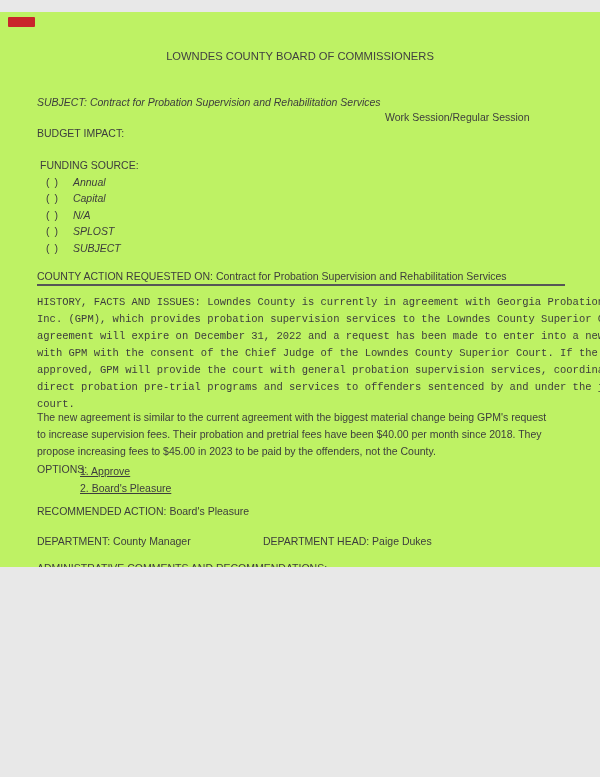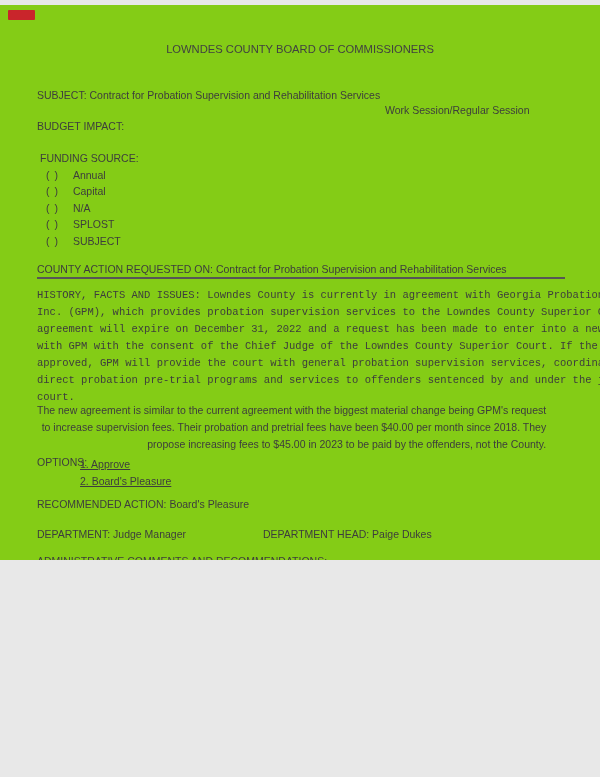--- a/index.html
+++ b/index.html
@@ -1,20 +1,20 @@
 <!DOCTYPE html>
 <html><head>
 <meta charset="utf-8">
 <style>
   html,body{margin:0;padding:0;background:#e8e8e8;}
   .page{
     position:relative;
     width:600px;height:555px;
-    background:#84cc16;
-    margin:5px auto;
+    background:#bef264;
+    margin:12px auto;
     overflow:hidden;
     font-family:"Liberation Sans","DejaVu Sans",sans-serif;
     color:#3d3d3d;
     font-size:10.5px;
     -webkit-font-smoothing:antialiased;
   }
   .abs{position:absolute;}
   .pre{white-space:pre;line-height:17px;}
   .redmark{
     position:absolute;
@@ -33,36 +33,36 @@
     text-underline-offset:2px;
   }
   .rule{
     position:absolute;
     left:37px;top:272px;
     width:528px;height:2px;
     background:#565656;
   }
   .funding-row{position:absolute;left:46px;}
   .funding-row .cb{display:inline-block;width:17px;letter-spacing:1px;}
-  .funding-row .lbl{margin-left:7px;}
+  .funding-row .lbl{margin-left:7px;font-style:italic;}
   .session{position:absolute;left:385px;top:99px;}
 </style>
 </head>
 <body>
 
 <div class="page">
 
   <div class="redmark" style="left:8px;top:5px;"></div>
   <div class="redmark" style="left:8px;top:755px;"></div>
 
   <div class="header">
     <div>LOWNDES COUNTY BOARD OF COMMISSIONERS</div>
   </div>
 
-  <div class="abs" style="left:37px;top:84px;">
+  <div class="abs" style="left:37px;top:84px;font-style:italic;">
     <span>SUBJECT:</span>
     <span>Contract for Probation Supervision and Rehabilitation Services</span>
   </div>
 
   <div class="session">Work Session/Regular Session</div>
 
   <div class="abs" style="left:37px;top:115px;">BUDGET IMPACT:</div>
   <div class="abs" style="left:40px;top:147px;">FUNDING SOURCE:</div>
 
   <div class="funding-row" style="top:164px;">
@@ -93,35 +93,35 @@
   <div class="rule"></div>
 
   <div class="abs pre" style="left:37px;top:282px;font-family:Liberation Mono, monospace;">HISTORY, FACTS AND ISSUES: Lowndes County is currently in agreement with Georgia Probation Management,
 Inc. (GPM), which provides probation supervision services to the Lowndes County Superior Court. The current
 agreement will expire on December 31, 2022 and a request has been made to enter into a new agreement
 with GPM with the consent of the Chief Judge of the Lowndes County Superior Court. If the agreement is
 approved, GPM will provide the court with general probation supervision services, coordinate, provide, and
 direct probation pre-trial programs and services to offenders sentenced by and under the jurisdiction of the
 court.</div>
 
-  <div class="abs pre" style="left:37px;top:397px;text-align:right;">The new agreement is similar to the current agreement with the biggest material change being GPM's request
+  <div class="abs pre" style="left:37px;top:397px;">The new agreement is similar to the current agreement with the biggest material change being GPM's request
 to increase supervision fees. Their probation and pretrial fees have been $40.00 per month since 2018. They
 propose increasing fees to $45.00 in 2023 to be paid by the offenders, not the County.</div>
 
   <div class="abs" style="left:37px;top:451px;">OPTIONS:</div>
   <div class="abs pre" style="left:80px;top:451px;text-decoration:underline;">1. Approve
 2. Board's Pleasure</div>
 
   <div class="abs" style="left:37px;top:493px;">
     <span>RECOMMENDED ACTION:</span>
     <span>Board's Pleasure</span>
   </div>
 
   <div class="abs" style="left:37px;top:523px;">
-    <span class="label-underline">DEPARTMENT</span><span>: Judge Manager</span>
+    <span class="label-underline">DEPARTMENT</span><span>: County Manager</span>
   </div>
   <div class="abs" style="left:263px;top:523px;">
     <span class="label-underline">DEPARTMENT HEAD</span><span>: Paige Dukes</span>
   </div>
 
   <div class="abs" style="left:37px;top:550px;">ADMINISTRATIVE COMMENTS AND RECOMMENDATIONS:</div>
 
 </div>
 
 </body></html>

